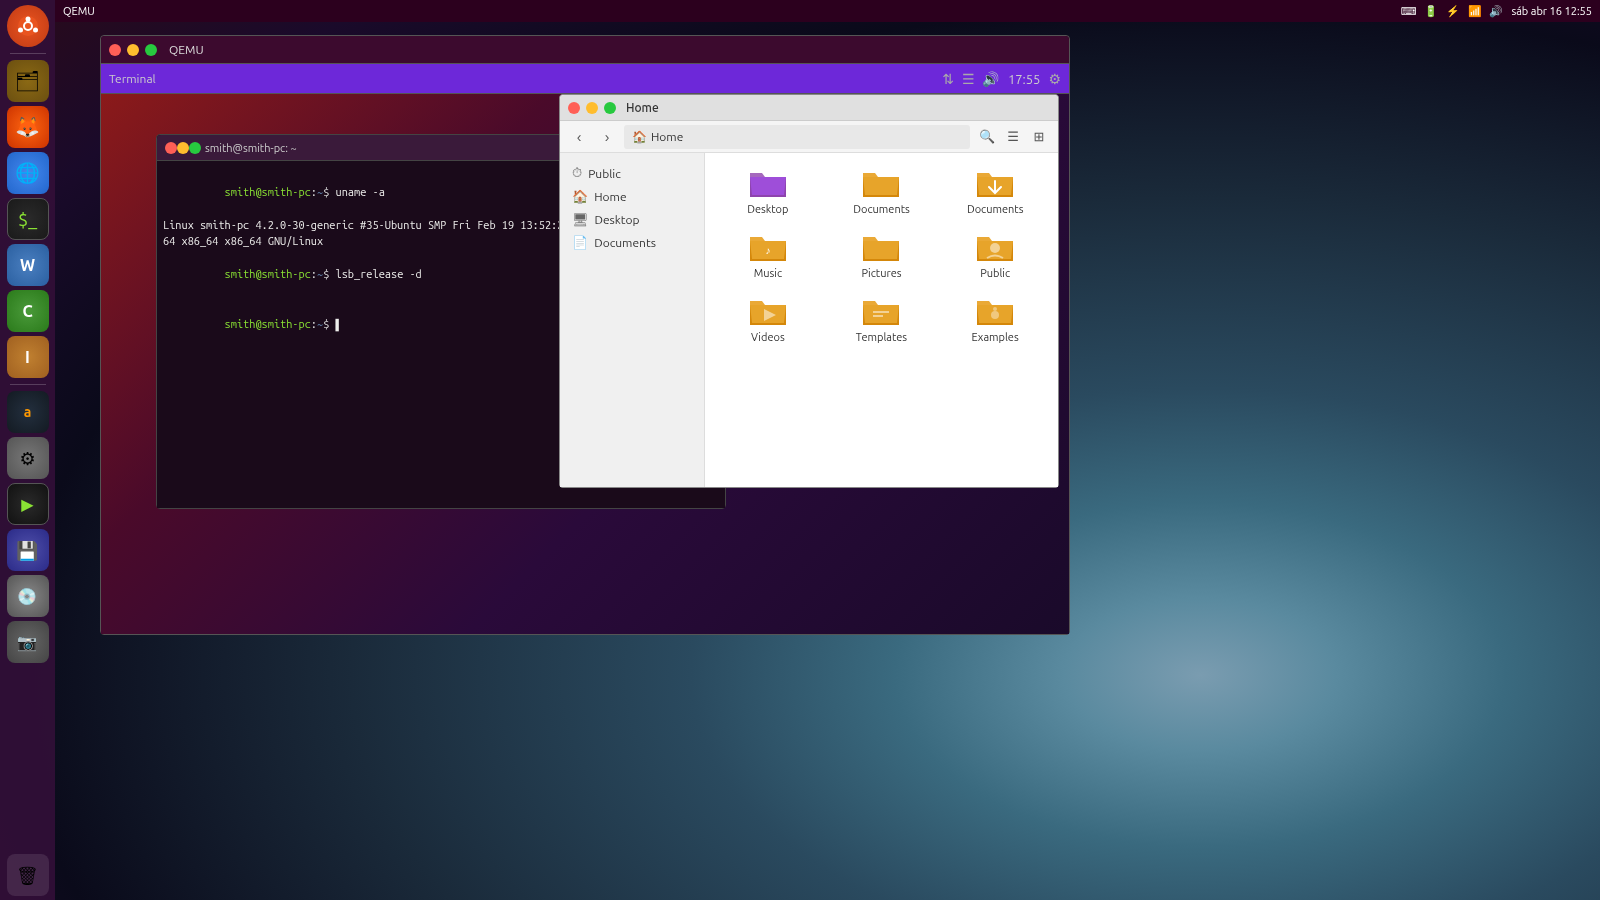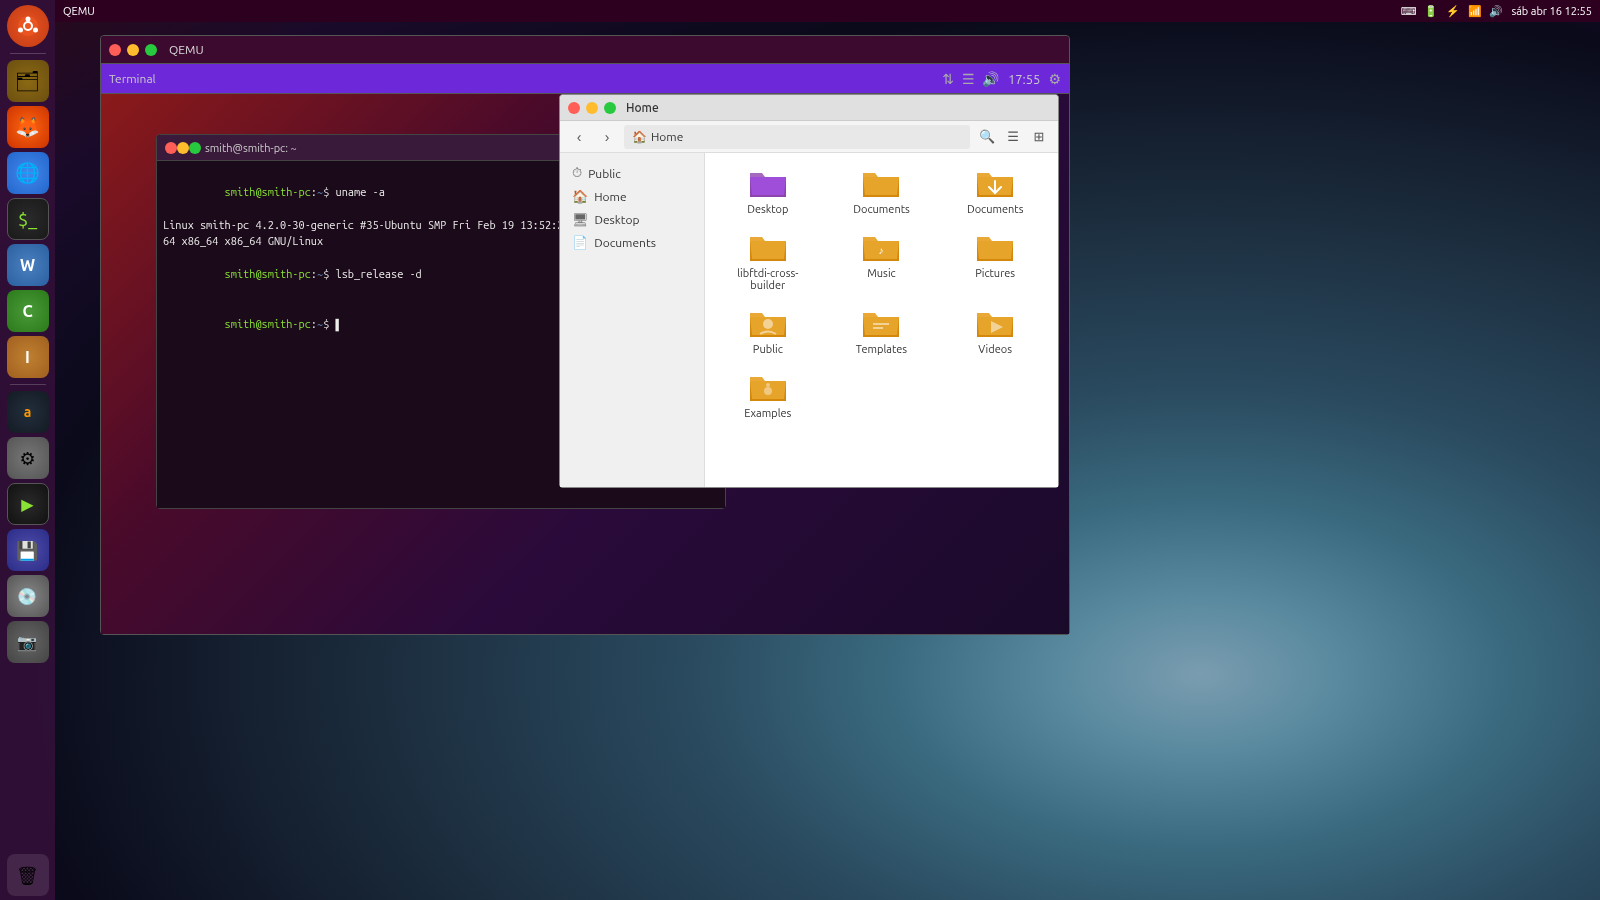--- a/index.html
+++ b/index.html
@@ -569,30 +569,20 @@
                 <svg viewBox="0 0 40 34" xmlns="http://www.w3.org/2000/svg">
                   <path d="M2,6 L14,6 L17,10 L38,10 L38,30 L2,30 Z" fill="#e8a020" opacity="0.9"></path>
                   <path d="M2,10 L38,10 L38,30 L2,30 Z" fill="#d4870a"></path>
                   <path d="M2,10 L38,10 L36,28 L4,28 Z" fill="#f4b840" opacity="0.6"></path>
                   <path d="M20,14 L20,24 M14,20 L20,26 L26,20" stroke="#fff" stroke-width="2" fill="none" stroke-linecap="round"></path>
                 </svg>
               </div>
               <span class="fm-item-label">Documents</span>
             </div>
 
-            <div class="fm-item">
-              <div class="fm-folder-icon">
-                <svg viewBox="0 0 40 34" xmlns="http://www.w3.org/2000/svg">
-                  <path d="M2,6 L14,6 L17,10 L38,10 L38,30 L2,30 Z" fill="#e8a020" opacity="0.9"></path>
-                  <path d="M2,10 L38,10 L38,30 L2,30 Z" fill="#d4870a"></path>
-                  <path d="M2,10 L38,10 L36,28 L4,28 Z" fill="#f4b840" opacity="0.6"></path>
-                </svg>
-              </div>
-              <span class="fm-item-label">libftdi-cross-builder</span>
-            </div>
 
 
             <div class="fm-item">
               <div class="fm-folder-icon">
                 <svg viewBox="0 0 40 34" xmlns="http://www.w3.org/2000/svg">
                   <path d="M2,6 L14,6 L17,10 L38,10 L38,30 L2,30 Z" fill="#e8a020" opacity="0.9"></path>
                   <path d="M2,10 L38,10 L38,30 L2,30 Z" fill="#d4870a"></path>
                   <path d="M2,10 L38,10 L36,28 L4,28 Z" fill="#f4b840" opacity="0.6"></path>
                   <text x="20" y="23" text-anchor="middle" font-size="10" fill="#fff">♪</text>
                 </svg>
@@ -623,37 +613,37 @@
               </div>
               <span class="fm-item-label">Public</span>
             </div>
 
             <div class="fm-item">
               <div class="fm-folder-icon">
                 <svg viewBox="0 0 40 34" xmlns="http://www.w3.org/2000/svg">
                   <path d="M2,6 L14,6 L17,10 L38,10 L38,30 L2,30 Z" fill="#e8a020" opacity="0.9"></path>
                   <path d="M2,10 L38,10 L38,30 L2,30 Z" fill="#d4870a"></path>
                   <path d="M2,10 L38,10 L36,28 L4,28 Z" fill="#f4b840" opacity="0.6"></path>
+                  <polygon points="16,14 28,20 16,26" fill="#fff" opacity="0.5"></polygon>
+                </svg>
+              </div>
+              <span class="fm-item-label">Videos</span>
+            </div>
+
+            <div class="fm-item">
+              <div class="fm-folder-icon">
+                <svg viewBox="0 0 40 34" xmlns="http://www.w3.org/2000/svg">
+                  <path d="M2,6 L14,6 L17,10 L38,10 L38,30 L2,30 Z" fill="#e8a020" opacity="0.9"></path>
+                  <path d="M2,10 L38,10 L38,30 L2,30 Z" fill="#d4870a"></path>
+                  <path d="M2,10 L38,10 L36,28 L4,28 Z" fill="#f4b840" opacity="0.6"></path>
                   <rect x="12" y="16" width="16" height="2" fill="#fff" opacity="0.5"></rect>
                   <rect x="12" y="20" width="10" height="2" fill="#fff" opacity="0.5"></rect>
                 </svg>
               </div>
               <span class="fm-item-label">Templates</span>
-            </div>
-
-            <div class="fm-item">
-              <div class="fm-folder-icon">
-                <svg viewBox="0 0 40 34" xmlns="http://www.w3.org/2000/svg">
-                  <path d="M2,6 L14,6 L17,10 L38,10 L38,30 L2,30 Z" fill="#e8a020" opacity="0.9"></path>
-                  <path d="M2,10 L38,10 L38,30 L2,30 Z" fill="#d4870a"></path>
-                  <path d="M2,10 L38,10 L36,28 L4,28 Z" fill="#f4b840" opacity="0.6"></path>
-                  <polygon points="16,14 28,20 16,26" fill="#fff" opacity="0.5"></polygon>
-                </svg>
-              </div>
-              <span class="fm-item-label">Videos</span>
             </div>
 
             <div class="fm-item">
               <div class="fm-folder-icon">
                 <svg viewBox="0 0 40 34" xmlns="http://www.w3.org/2000/svg">
                   <path d="M2,6 L14,6 L17,10 L38,10 L38,30 L2,30 Z" fill="#e8a020" opacity="0.9"></path>
                   <path d="M2,10 L38,10 L38,30 L2,30 Z" fill="#d4870a"></path>
                   <path d="M2,10 L38,10 L36,28 L4,28 Z" fill="#f4b840" opacity="0.6"></path>
                   <circle cx="20" cy="20" r="4" fill="#fff" opacity="0.4"></circle>
                   <circle cx="20" cy="14" r="2" fill="#fff" opacity="0.4"></circle>

